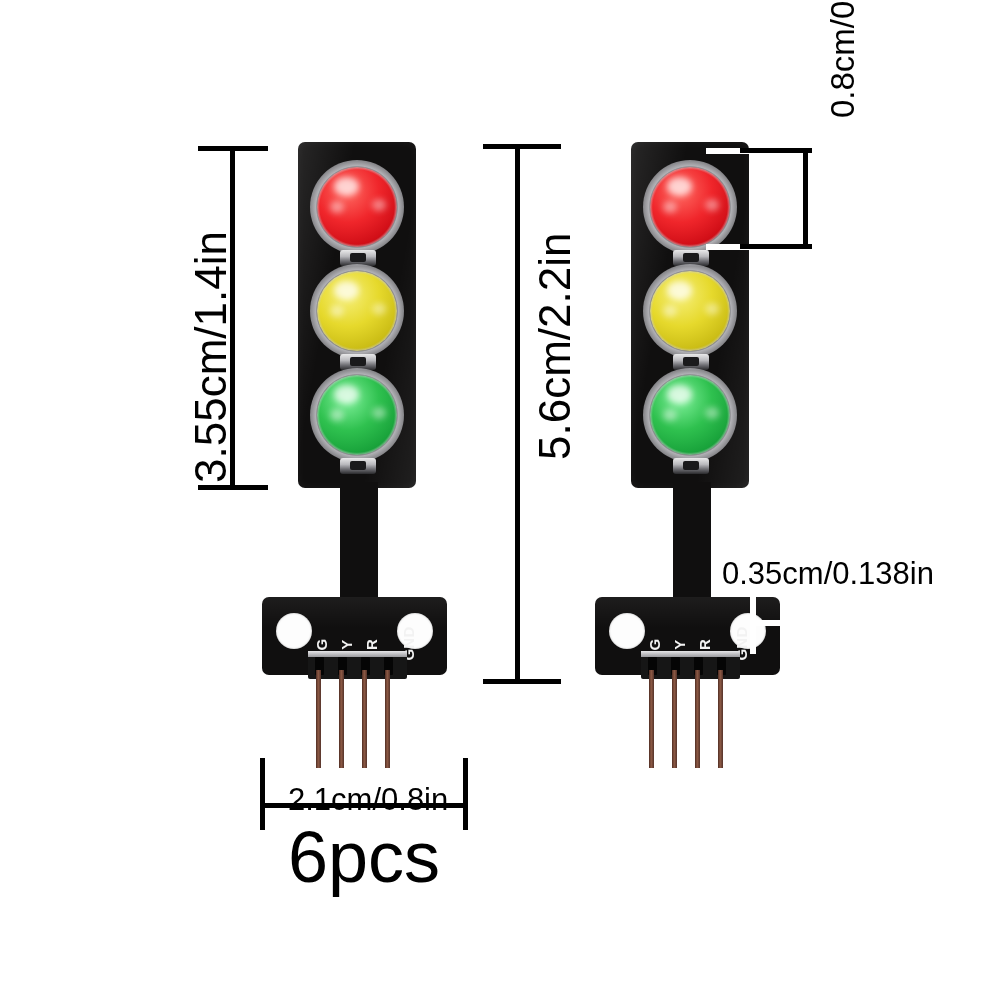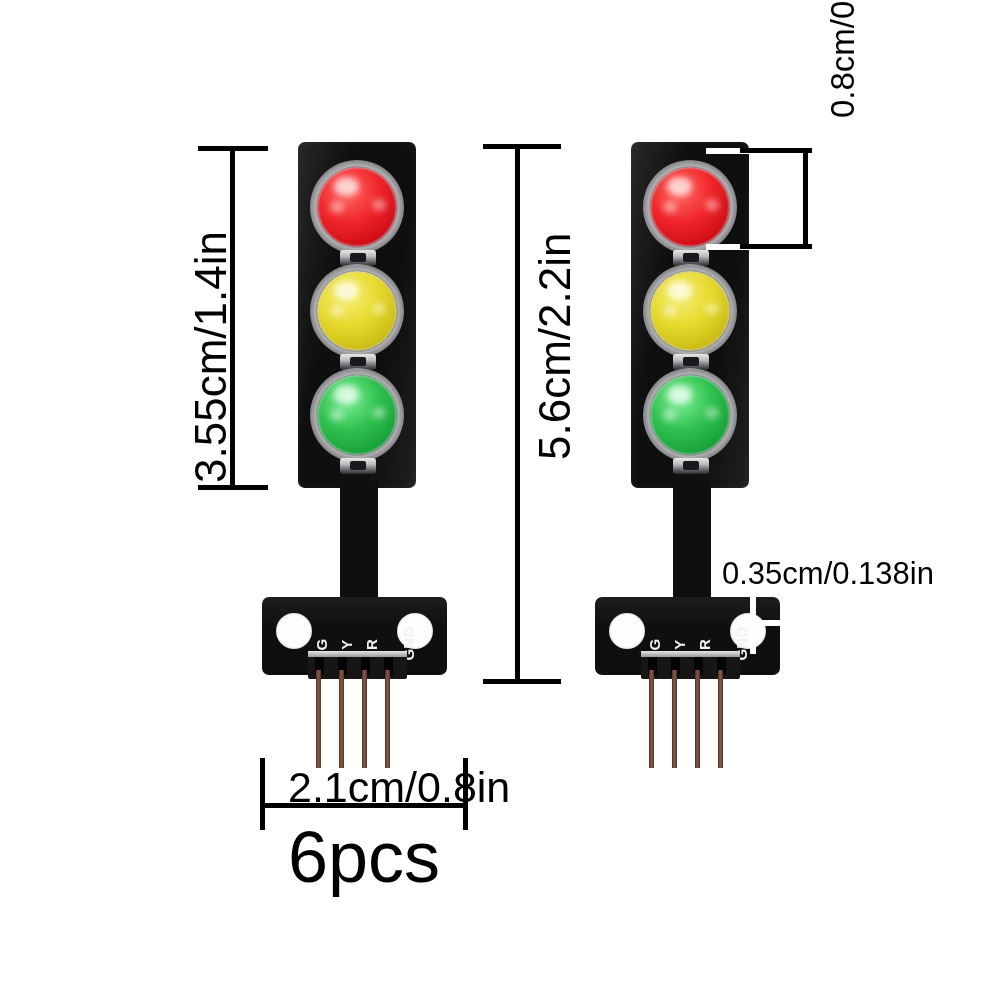--- a/index.html
+++ b/index.html
@@ -265,18 +265,18 @@
     <span class="dimtext" style="left:722px;top:556px;font-size:31px;">0.35cm/0.138in</span>
     <div class="wline" style="left:750px;top:592px;height:62px;"></div>
     <div class="wline" style="left:785px;top:592px;height:62px;"></div>
     <div class="whline" style="left:750px;top:620px;width:41px;"></div>
   </div>
 
   <div>
     <div class="vline" style="left:260px;top:758px;height:72px;"></div>
     <div class="vline" style="left:463px;top:758px;height:72px;"></div>
     <div class="hline" style="left:260px;top:803px;width:208px;"></div>
-    <span class="dimtext" style="left:288px;top:763px;font-size:43px;">2.1cm/0.8in</span>
+    <span class="dimtext" style="left:288px;top:782px;font-size:31px;">2.1cm/0.8in</span>
   </div>
 
   <span class="qty" style="left:288px;top:816px;font-size:72px;">6pcs</span>
 
 </div>
 
 </body></html>

